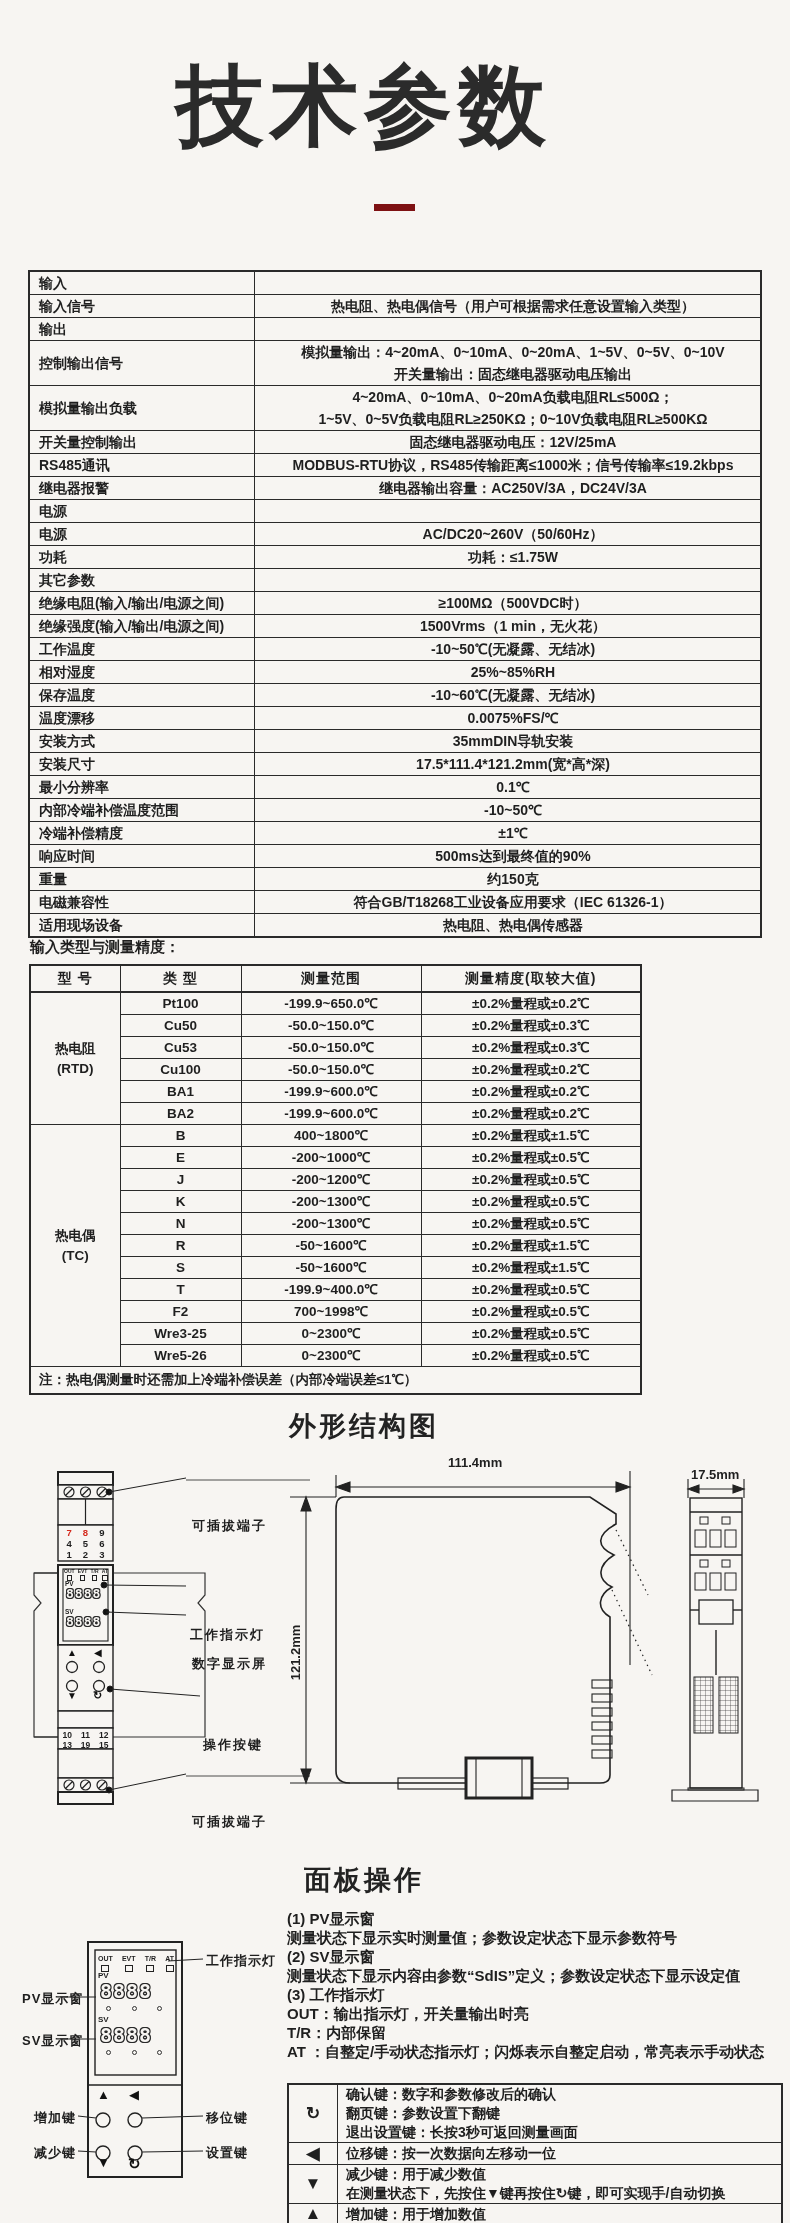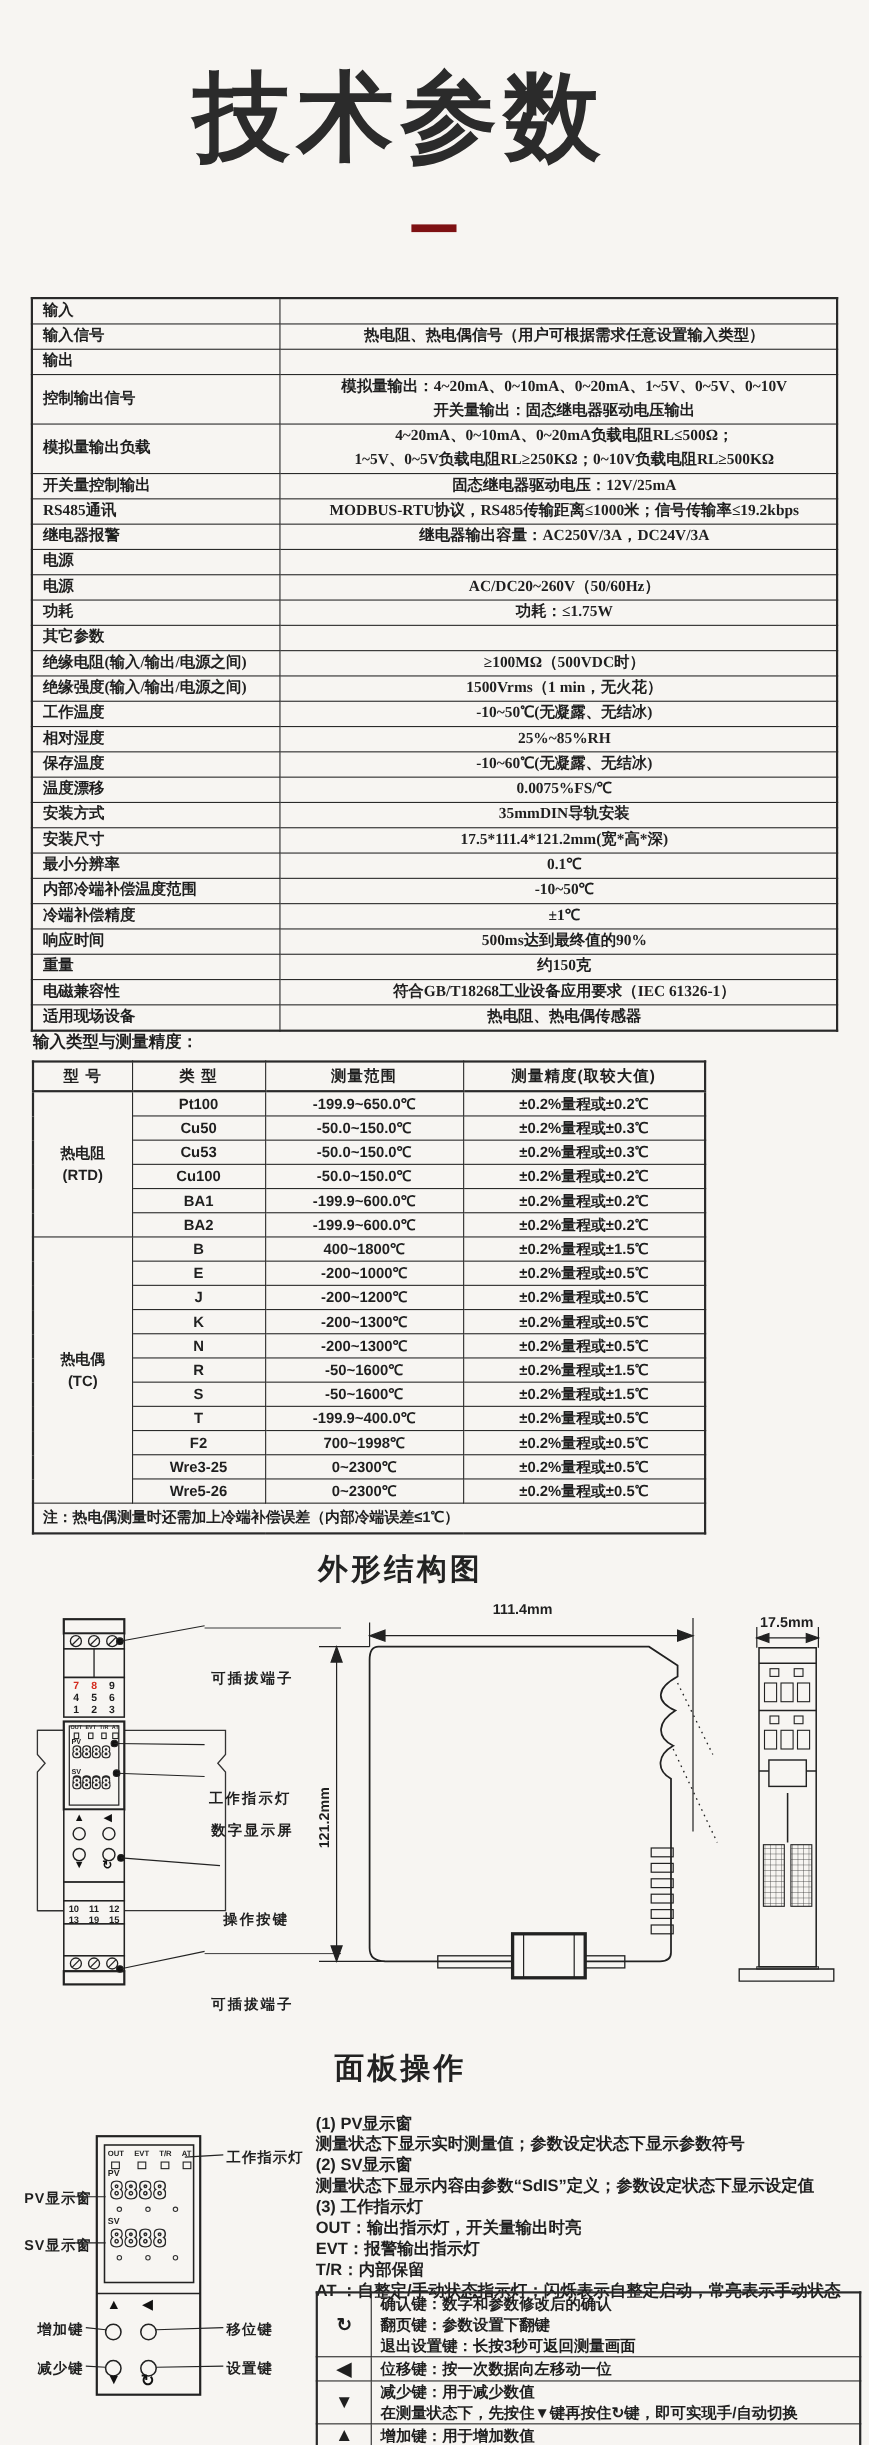--- a/index.html
+++ b/index.html
@@ -5,21 +5,21 @@
   html,body{margin:0;padding:0;}
   body{width:790px;height:2223px;background:#f7f5f2;font-family:"Liberation Sans",sans-serif;color:#1f1f1f;overflow:hidden;}
   .page{position:relative;width:728px;height:2223px;}
 
   
   .title{position:absolute;top:62px;left:0;width:100%;text-align:center;font-size:88px;line-height:1;font-weight:900;letter-spacing:6px;color:#2b2b2b;}
   .title-dash{position:absolute;top:204px;left:374px;width:41px;height:7px;background:#7e1113;}
 
   
   table.spec{position:absolute;top:270px;left:28px;width:734px;border-collapse:collapse;table-layout:fixed;border:2px solid #2a2a2a;}
-  table.spec td{border:1px solid #2a2a2a;font-size:14px;font-weight:600;line-height:22px;padding:0;vertical-align:middle;font-family:Liberation Serif, serif;}
+  table.spec td{border:1px solid #2a2a2a;font-size:14px;font-weight:600;line-height:22px;padding:0;vertical-align:middle;}
   table.spec td.lbl{width:215px;padding-left:9px;white-space:nowrap;}
   table.spec td.val{padding-left:11px;text-align:center;}
   table.spec td.val div{line-height:22px;}
 
   
   .acc-intro{position:absolute;top:938px;left:30px;font-size:15px;font-weight:800;}
   table.acc{position:absolute;top:964px;left:29px;width:611px;border-collapse:collapse;table-layout:fixed;border:2px solid #2a2a2a;}
   table.acc th{border:1px solid #2a2a2a;border-bottom:2px solid #2a2a2a;font-size:14px;font-weight:800;line-height:25px;padding:0;letter-spacing:1px;}
   table.acc td{border:1px solid #2a2a2a;font-size:13.5px;font-weight:600;line-height:21px;padding:0;text-align:center;}
   table.acc col.c1{width:90px}table.acc col.c2{width:121px}table.acc col.c3{width:180px}table.acc col.c4{width:220px}
@@ -71,21 +71,21 @@
   #pd-dots1{position:absolute;left:106px;top:101px;width:56px;display:flex;justify-content:space-between;}
   #pd-sv{left:98px;top:110px;font-size:8px;}
   #pd-seg2{position:absolute;left:100px;top:118px;font-size:20px;}
   #pd-dots2{position:absolute;left:106px;top:145px;width:56px;display:flex;justify-content:space-between;}
   .dot{width:3px;height:3px;border:1px solid #333;border-radius:50%;}
   #pd-up{left:97px;top:185px;font-size:13px;}#pd-left{left:129px;top:185px;font-size:13px;}
   #pd-down{left:97px;top:253px;font-size:13px;}#pd-loop{left:128px;top:250px;font-size:15px;}
   .plabel{position:absolute;font-size:13px;font-weight:800;letter-spacing:1px;white-space:nowrap;}
 
   
-  #panel-desc{position:absolute;left:287px;top:16px;width:500px;}
+  #panel-desc{position:absolute;left:287px;top:4px;width:500px;}
   #panel-desc div{font-size:15px;font-weight:600;line-height:19px;white-space:nowrap;}
 
   
   table.keys{position:absolute;top:178px;left:287px;width:496px;border-collapse:collapse;table-layout:fixed;border:2px solid #2a2a2a;}
   table.keys td{border:1px solid #2a2a2a;padding:0;vertical-align:middle;}
   table.keys td.sym{width:48px;text-align:center;font-size:17px;font-weight:900;}
   table.keys td.kd{padding-left:8px;}
   table.keys td.kd div{font-size:14px;font-weight:600;line-height:19px;white-space:nowrap;}
 </style>
 </head>
@@ -635,21 +635,20 @@
     <div class="plabel" style="left:206px;top:204px;">移位键</div>
     <div class="plabel" style="left:206px;top:239px;">设置键</div>
 
     <div id="panel-desc">
         <div>(1) PV显示窗</div>
         <div>测量状态下显示实时测量值；参数设定状态下显示参数符号</div>
         <div>(2) SV显示窗</div>
         <div>测量状态下显示内容由参数“SdIS”定义；参数设定状态下显示设定值</div>
         <div>(3) 工作指示灯</div>
         <div>OUT：输出指示灯，开关量输出时亮</div>
-        <div>EVT：报警输出指示灯</div>
         <div>T/R：内部保留</div>
         <div>AT ：自整定/手动状态指示灯；闪烁表示自整定启动，常亮表示手动状态</div>
       </div>
 
     <table class="keys">
       <tbody id="keys-body">
           <tr>
             <td class="sym">↻</td>
             <td class="kd">
               <div>确认键：数字和参数修改后的确认</div>

